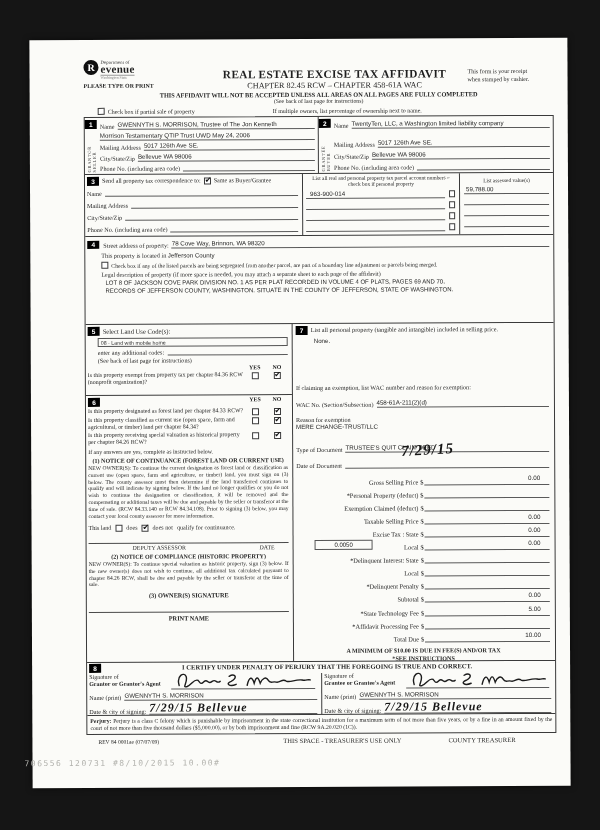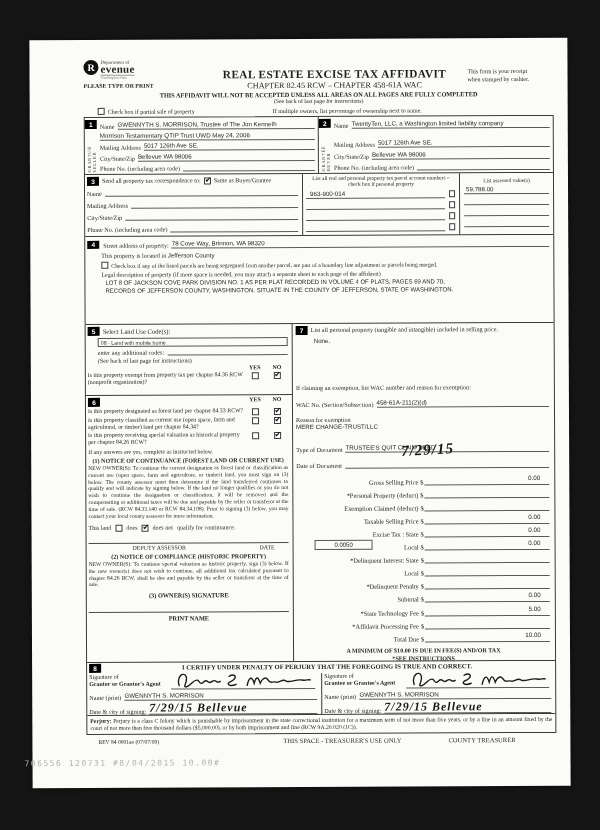--- a/index.html
+++ b/index.html
@@ -552,14 +552,14 @@
       </div>
     </div>
 
     <div class="footrow">
       <span class="rev">REV 84 0001ae (07/07/09)</span>
       <span class="treas">THIS SPACE - TREASURER'S USE ONLY</span>
       <span class="county">COUNTY TREASURER</span>
     </div>
   </div>
 
-  <div class="stamp">706556 120731 #8/04/2015 10.00#</div>
+  <div class="stamp">706556 120731 #8/10/2015 10.00#</div>
 </div>
 
 </body></html>

